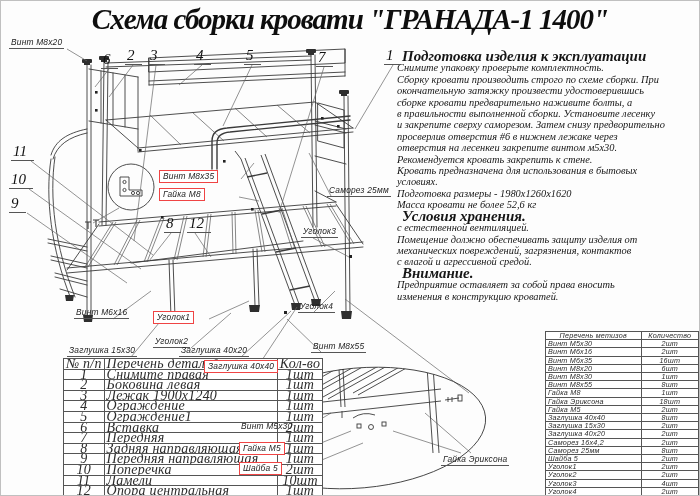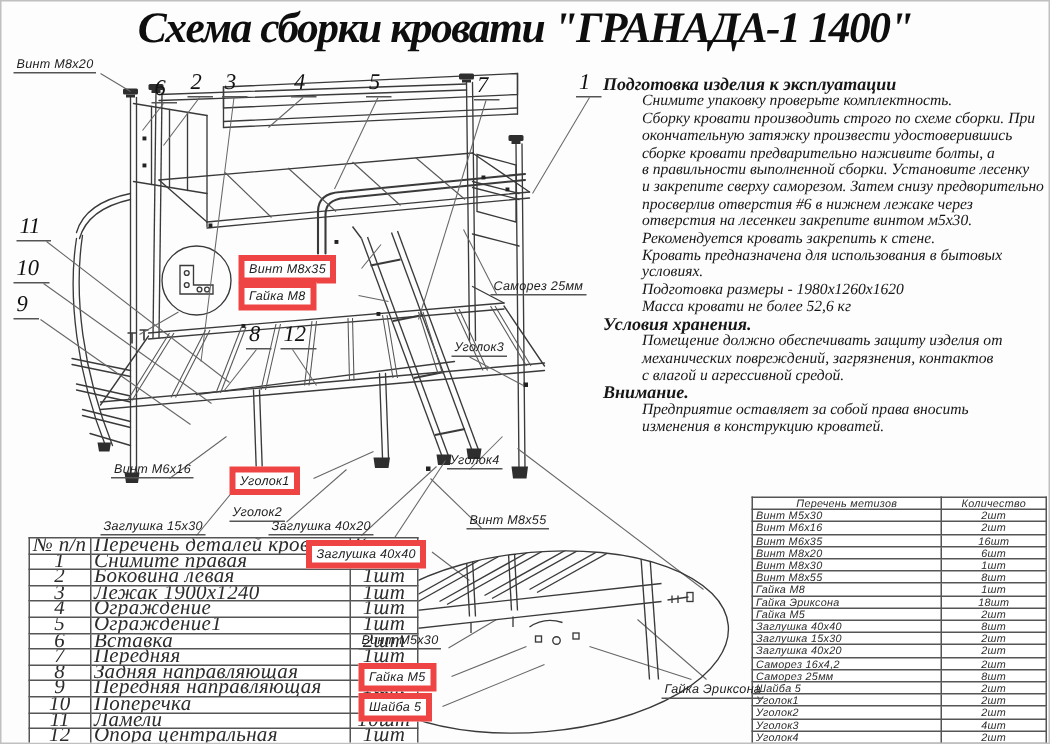--- a/index.html
+++ b/index.html
@@ -6,36 +6,36 @@
   #page{position:relative;width:700px;height:496px;background:#fdfdfd;overflow:hidden;
         border:1px solid #c0c0c0;box-sizing:border-box;font-family:"Liberation Sans",sans-serif;}
   .title{position:absolute;top:2px;left:0;right:0;text-align:center;
          font-family:"Liberation Serif",serif;font-style:italic;font-weight:bold;
          font-size:29px;letter-spacing:-1px;color:#0e0e0e;white-space:nowrap;}
   svg.drawing{position:absolute;left:0;top:0;}
   
   .instructions{position:absolute;left:396px;top:50px;width:302px;
                 font-family:"Liberation Serif",serif;font-style:italic;font-size:10.4px;
                 line-height:11.4px;color:#161616;}
-  .inst-h{font-weight:bold;font-size:12px;padding-left:5px;}
-  .inst-l{white-space:nowrap;margin-left:31px;}
+  .inst-h{font-weight:bold;font-size:15px;padding-left:5px;}
+  .inst-l{white-space:nowrap;}
   
   table.sheet{position:absolute;border-collapse:collapse;background:#fff;
-              font-style:italic;color:#2c2c2c;letter-spacing:.2px;}
+              font-style:italic;color:#2c2c2c;letter-spacing:.2px;margin-left:44px;}
   table.sheet th,table.sheet td{border:1px solid #555;padding:0 2px;font-weight:normal;
               white-space:nowrap;overflow:hidden;}
   #parts-table{left:18px;top:357px;font-size:14px;line-height:9.6px;font-family:Liberation Serif, serif;}
   #parts-table td{height:9.6px;}
   #hardware-table{left:500px;top:330px;font-size:7.2px;line-height:7.2px;}
   #hardware-table td{height:7.2px;}
   .c{text-align:center;}
   
   .dlabel{position:absolute;font-size:8.4px;font-style:italic;color:#222;
           white-space:nowrap;letter-spacing:.2px;line-height:11px;}
-  .dlabel.box{border:4px solid #ef4444;background:#fff;padding:0 3px;}
+  .dlabel.box{border:1px solid #ef4444;background:#fff;padding:0 3px;}
   .dlabel.underline{border-bottom:1px solid #555;padding:0 2px 0 2px;}
   .cnum{position:absolute;font-family:"Liberation Serif",serif;font-style:italic;
         font-size:15px;line-height:16px;color:#111;border-bottom:1px solid #555;
         padding:0 7px 1px 2px;}
 </style>
 </head>
 <body>
 
 <div id="page">
 
@@ -279,20 +279,21 @@
       <div class="inst-l">в правильности выполненной сборки. Установите лесенку</div>
       <div class="inst-l">и закрепите сверху саморезом. Затем снизу предворительно</div>
       <div class="inst-l">просверлив отверстия #6 в нижнем лежаке через</div>
       <div class="inst-l">отверстия на лесенкеи закрепите винтом м5х30.</div>
       <div class="inst-l">Рекомендуется кровать закрепить к стене.</div>
       <div class="inst-l">Кровать предназначена для использования в бытовых</div>
       <div class="inst-l">условиях.</div>
       <div class="inst-l">Подготовка размеры - 1980х1260х1620</div>
       <div class="inst-l">Масса кровати не более 52,6 кг</div>
       <div class="inst-h">Условия хранения.</div>
+      <div class="inst-l">с естественной вентиляцией.</div>
       <div class="inst-l">Помещение должно обеспечивать защиту изделия от</div>
       <div class="inst-l">механических повреждений, загрязнения, контактов</div>
       <div class="inst-l">с влагой и агрессивной средой.</div>
       <div class="inst-h">Внимание.</div>
       <div class="inst-l">Предприятие оставляет за собой права вносить</div>
       <div class="inst-l">изменения в конструкцию кроватей.</div>
     </div>
 
   <table class="sheet" id="parts-table">
     <colgroup>

